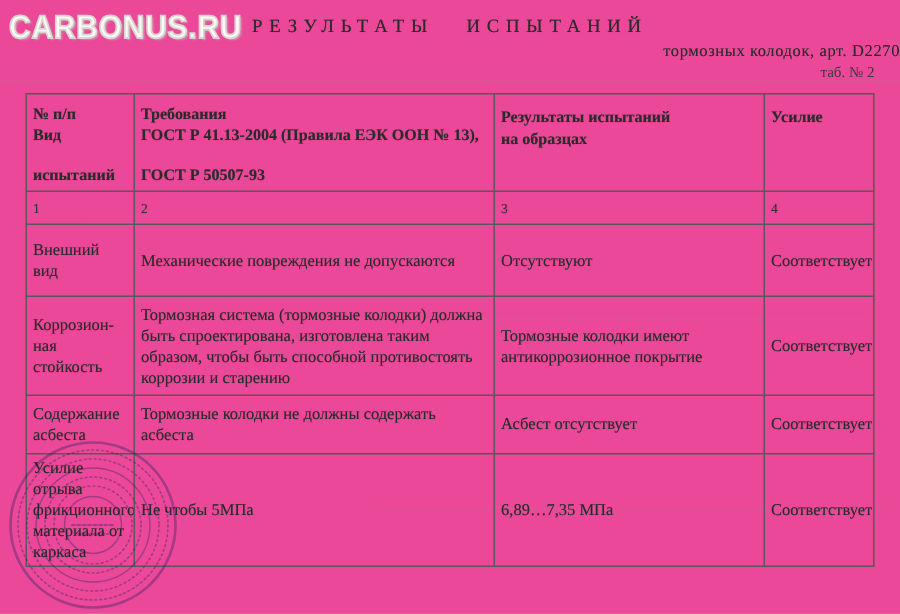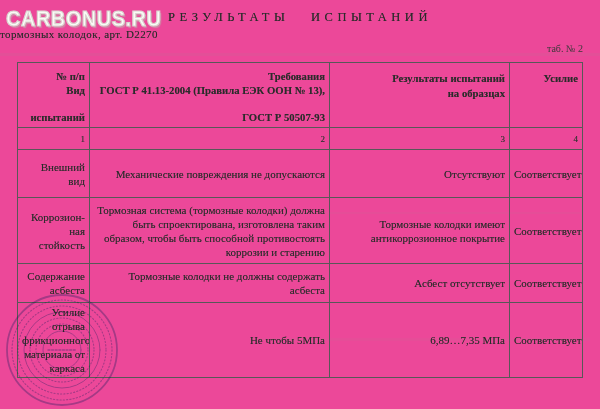--- a/index.html
+++ b/index.html
@@ -29,36 +29,36 @@
     white-space:nowrap;
   }
 
   .doc-title{
     position:absolute;left:0;top:10px;width:600px;
     text-align:center;font-size:12.5px;letter-spacing:4.5px;word-spacing:14px;
     text-shadow:0 0 .5px rgba(50,50,50,.65);
   }
   .doc-subtitle{
     position:absolute;left:0;top:28px;width:600px;
-    text-align:left;font-size:11px;letter-spacing:0.4px;
+    text-align:right;font-size:11px;letter-spacing:0.4px;
     text-shadow:0 0 .4px rgba(50,50,50,.5);
   }
   .table-label{
     position:absolute;top:43px;right:17px;
     font-size:10px;color:#3a3a3a;
   }
 
   table.results{
     position:absolute;left:17px;top:62px;
     width:565px;border-collapse:collapse;table-layout:fixed;
     border:1.5px solid #464646;
   }
   table.results td{
     border:1px solid #585858;
-    text-align:right;vertical-align:middle;
+    text-align:left;vertical-align:middle;
     padding:2px 4px;
     font-size:11px;line-height:14px;
     text-shadow:0 0 .5px rgba(55,55,55,.55);
     overflow:hidden;
   }
   tr.h-header{height:65px;}
   tr.h-header td{font-weight:bold;font-size:10.7px;vertical-align:top;padding-top:6px;line-height:14px;}
   tr.h-header td.c3,tr.h-header td.c4{padding-top:8px;line-height:15px;}
   .hdr-gap{margin-top:13px;font-family:Liberation Serif, serif;}
   tr.h-nums{height:22px;}

